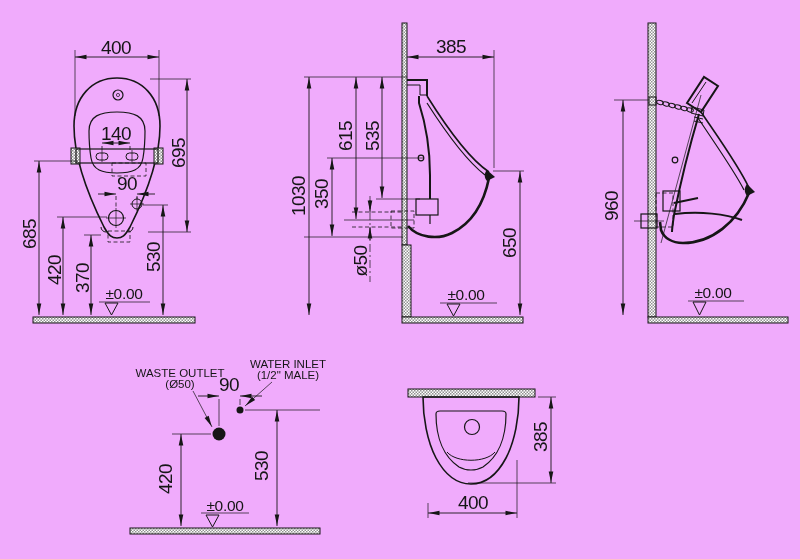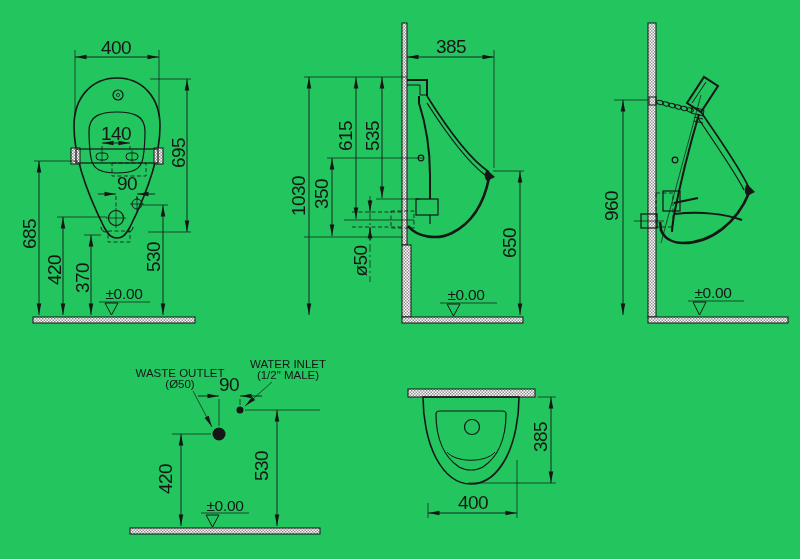--- a/index.html
+++ b/index.html
@@ -1,16 +1,16 @@
 <!DOCTYPE html>
 <html><head>
 <meta charset="utf-8">
 <style>
   html,body{margin:0;padding:0;background:#fff;}
-  .canvas{position:relative;width:800px;height:559px;background:#22c55e;overflow:hidden;
+  .canvas{position:relative;width:800px;height:559px;background:#f0abfc;overflow:hidden;
           font-family:"Liberation Sans",sans-serif;text-align:center;}
   svg{display:block;}
   text{fill:#161616;}
   .dim{font-size:19px;letter-spacing:-0.6px;}
   .datum{font-size:15.5px;letter-spacing:-0.3px;}
   .lbl{font-size:11.5px;letter-spacing:0px;}
   .mid{text-anchor:middle;}
   .dl{stroke:#161616;stroke-width:0.9;fill:none;}
   .xl{stroke:#161616;stroke-width:0.7;fill:none;}
   .dash{stroke:#161616;stroke-width:0.8;fill:none;stroke-dasharray:4 2.5;}

